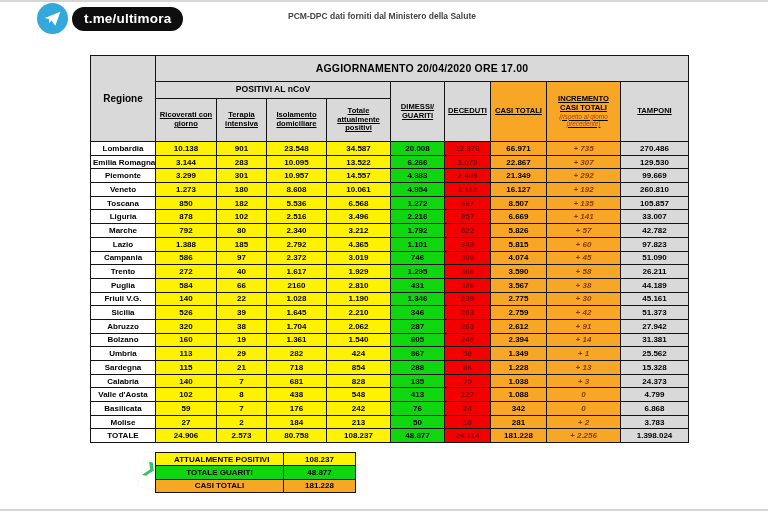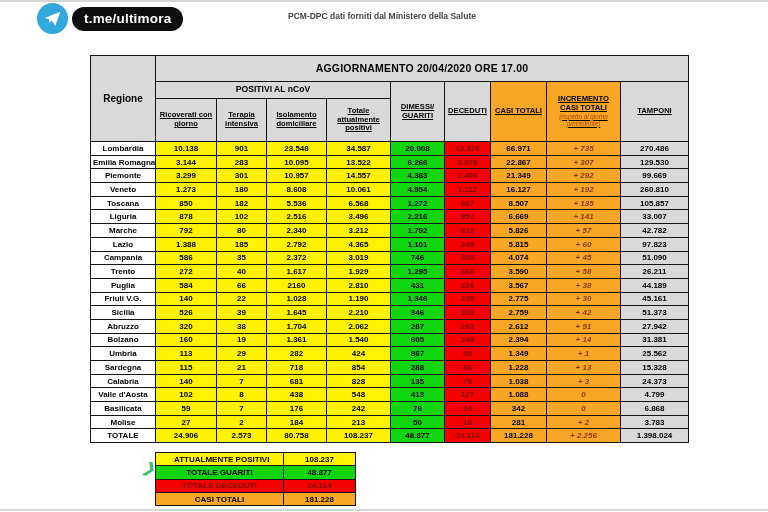--- a/index.html
+++ b/index.html
@@ -203,21 +203,21 @@
           <td class="c-yellow">4.365</td>
           <td class="c-green">1.101</td>
           <td class="c-red">349</td>
           <td class="c-orange">5.815</td>
           <td class="c-orange inc">+ 60</td>
           <td class="c-gray">97.823</td>
         </tr>
         <tr>
           <td class="c-region">Campania</td>
           <td class="c-yellow">586</td>
-          <td class="c-yellow">35</td>
+          <td class="c-yellow">97</td>
           <td class="c-yellow">2.372</td>
           <td class="c-yellow">3.019</td>
           <td class="c-green">746</td>
           <td class="c-red">309</td>
           <td class="c-orange">4.074</td>
           <td class="c-orange inc">+ 45</td>
           <td class="c-gray">51.090</td>
         </tr>
         <tr>
           <td class="c-region">Trento</td>
@@ -388,22 +388,18 @@
     <tbody>
         <tr>
           <td class="s-yellow">ATTUALMENTE POSITIVI</td>
           <td class="s-yellow val">108.237</td>
         </tr>
         <tr>
           <td class="s-green">TOTALE GUARITI</td>
           <td class="s-green val">48.877</td>
         </tr>
         <tr>
-          <td class="s-red">TOTALE DECEDUTI</td>
-          <td class="s-red val">24.114</td>
-        </tr>
-        <tr>
           <td class="s-orange">CASI TOTALI</td>
           <td class="s-orange val">181.228</td>
         </tr>
       </tbody>
   </table>
 </div>
 
 </body></html>

